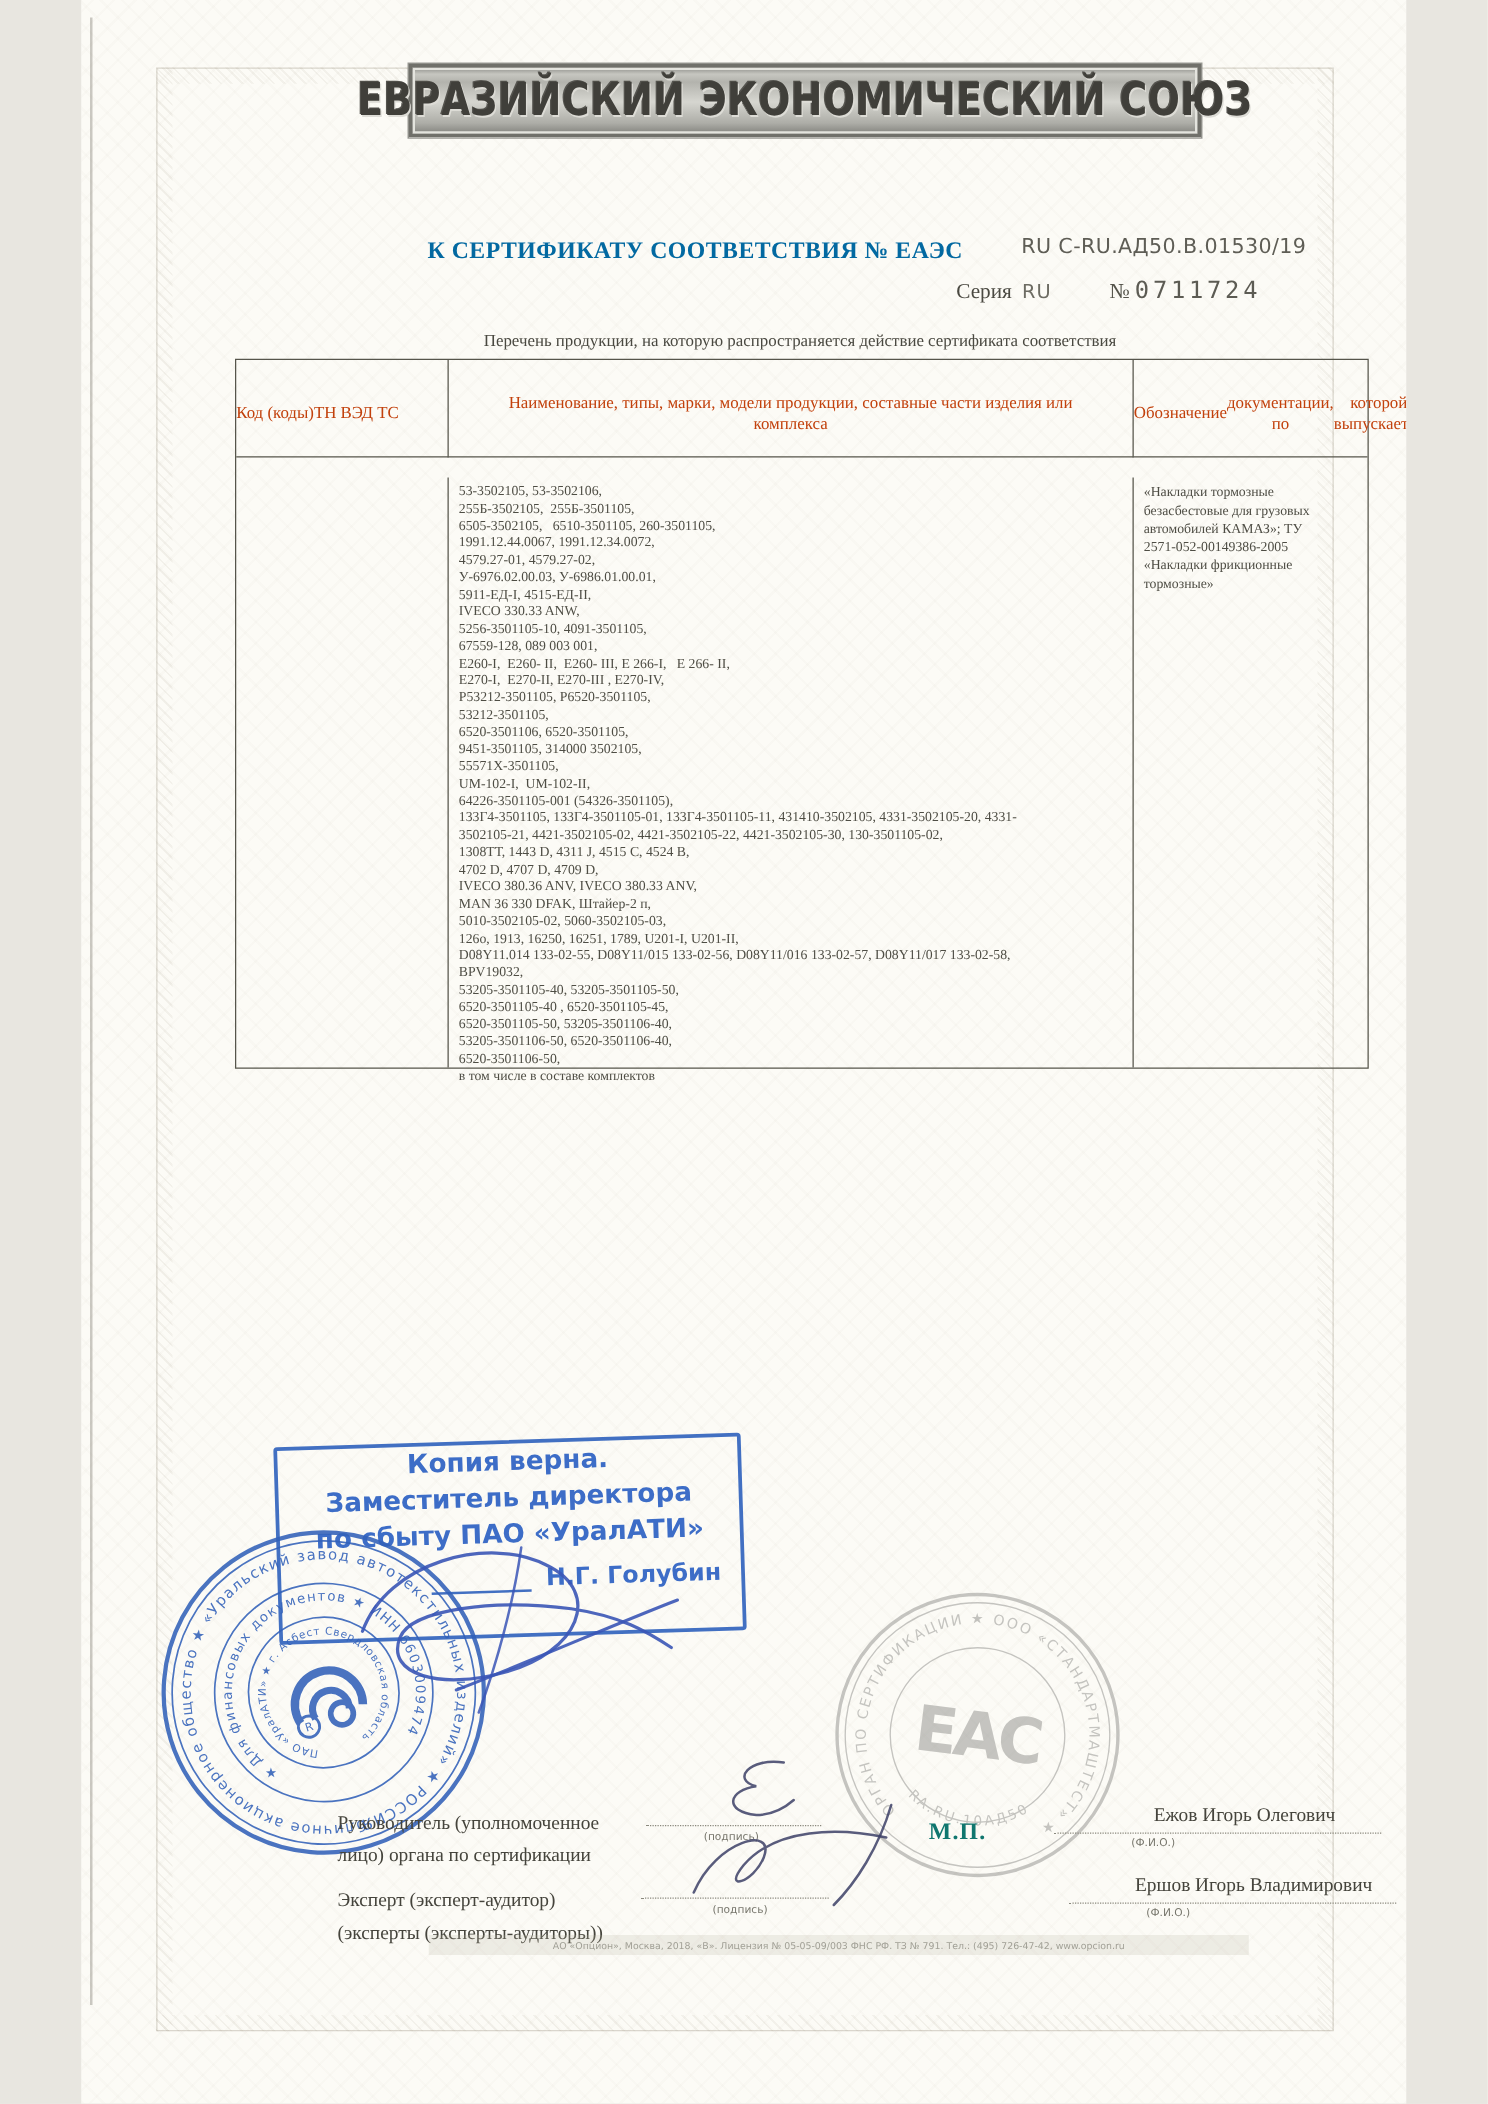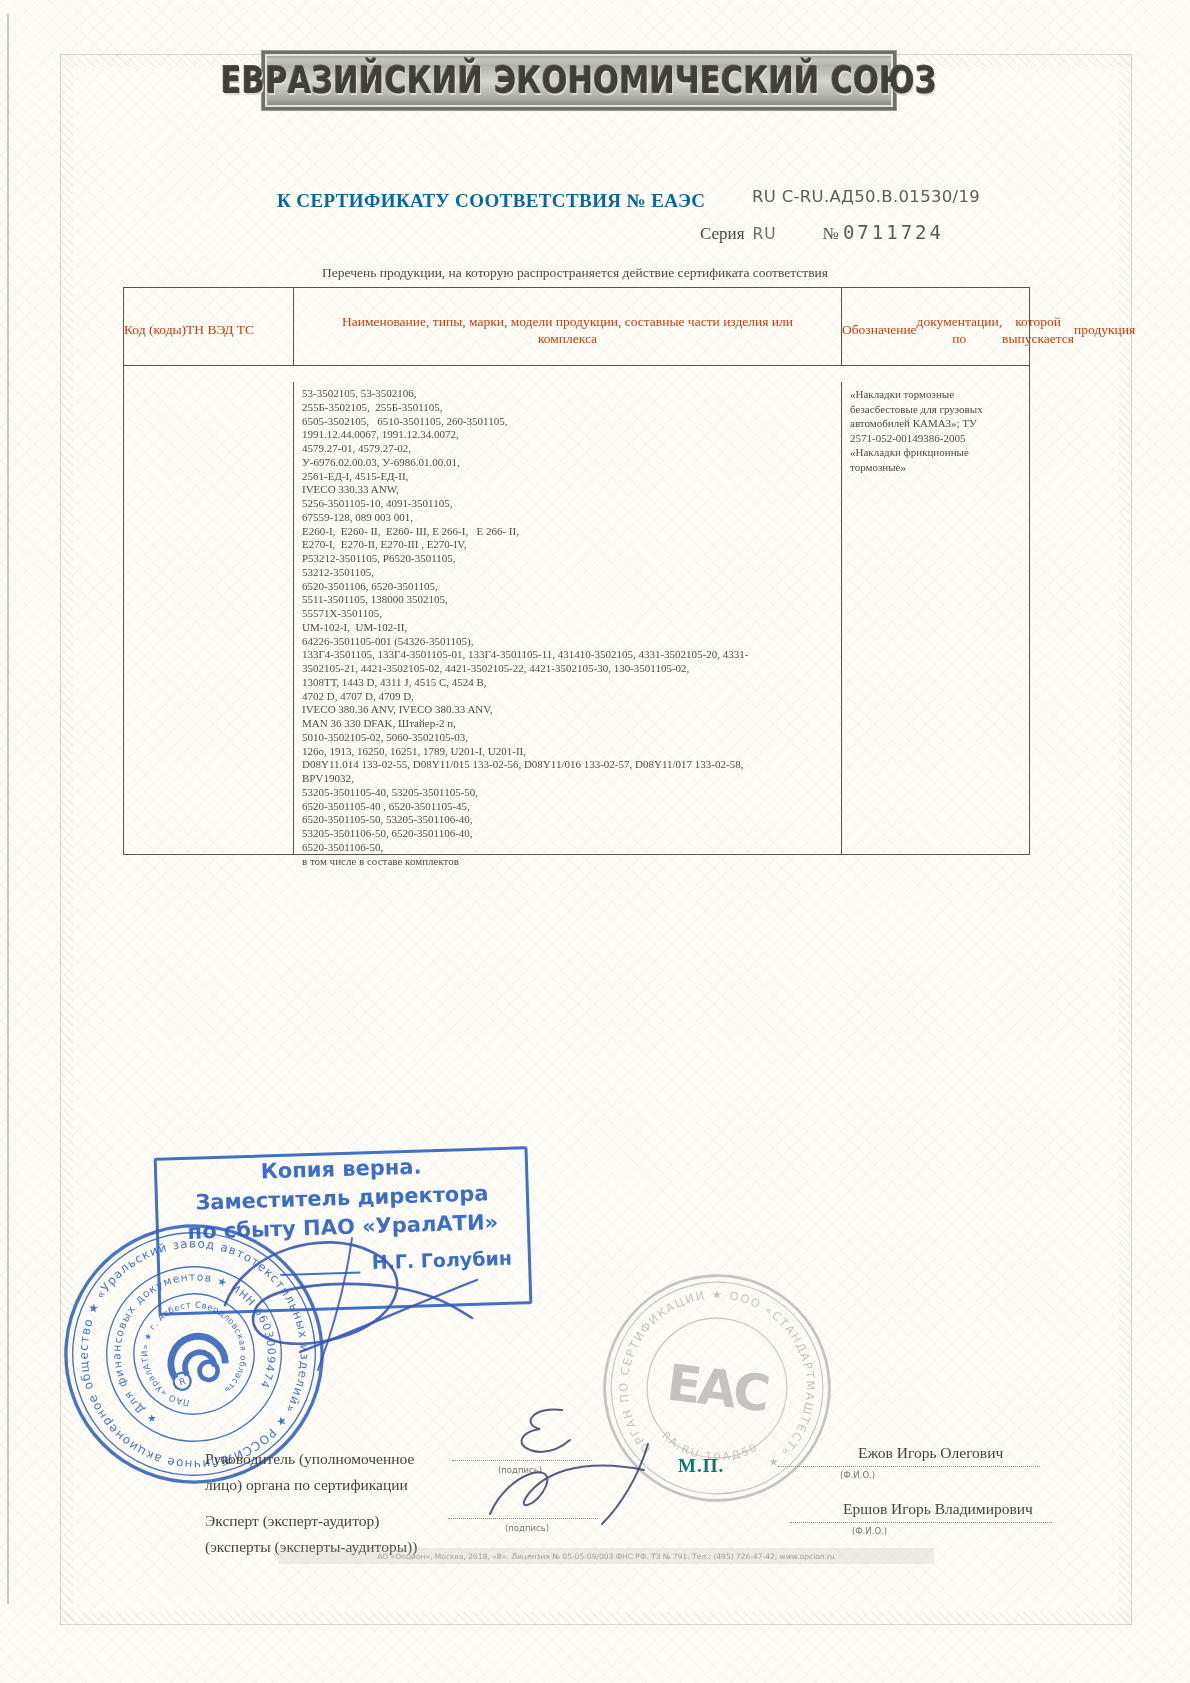--- a/index.html
+++ b/index.html
@@ -1,16 +1,16 @@
 <!DOCTYPE html>
 <html><head>
 <meta charset="utf-8">
 <style>
   html,body{margin:0;padding:0;background:#e8e6e0;}
-  .page{position:relative;width:1190px;height:1683px;margin:0 auto;background:#fcfbf6;
+  .page{position:relative;width:1060px;height:1683px;margin:0 auto;background:#fcfbf6;
         font-family:"Liberation Serif","DejaVu Serif",serif;color:#45443c;overflow:hidden;}
   .page::before{content:'';position:absolute;inset:0;pointer-events:none;
         background:repeating-linear-gradient(45deg,rgba(168,158,138,.035) 0 2px,transparent 2px 12px),
                    repeating-linear-gradient(-45deg,rgba(168,158,138,.035) 0 2px,transparent 2px 12px);}
   .frame{position:absolute;left:60px;top:54px;right:58px;bottom:58px;
         border:1px solid rgba(140,130,108,.30);pointer-events:none;}
   .hatch{position:absolute;pointer-events:none;opacity:.5;
         background:repeating-linear-gradient(45deg,rgba(150,140,118,.18) 0 1.5px,transparent 1.5px 6px);}
   .hatch.top{left:60px;right:58px;top:54px;height:13px;}
   .hatch.bottom{left:60px;right:58px;bottom:58px;height:13px;}
@@ -135,30 +135,30 @@
         <div>продукция</div>
       </div>
     <div class="cell body-cell"></div>
     <div class="cell body-cell plist">
         <div>53-3502105, 53-3502106,</div>
         <div>255Б-3502105,  255Б-3501105,</div>
         <div>6505-3502105,   6510-3501105, 260-3501105,</div>
         <div>1991.12.44.0067, 1991.12.34.0072,</div>
         <div>4579.27-01, 4579.27-02,</div>
         <div>У-6976.02.00.03, У-6986.01.00.01,</div>
-        <div>2561-ЕД-I, 4515-ЕД-II,</div>
+        <div>5911-ЕД-I, 4515-ЕД-II,</div>
         <div>IVECO 330.33 ANW,</div>
         <div>5256-3501105-10, 4091-3501105,</div>
         <div>67559-128, 089 003 001,</div>
         <div>Е260-I,  Е260- II,  Е260- III, Е 266-I,   Е 266- II,</div>
         <div>Е270-I,  Е270-II, Е270-III , Е270-IV,</div>
         <div>Р53212-3501105, Р6520-3501105,</div>
         <div>53212-3501105,</div>
         <div>6520-3501106, 6520-3501105,</div>
-        <div>5511-3501105, 138000 3502105,</div>
+        <div>9451-3501105, 314000 3502105,</div>
         <div>55571Х-3501105,</div>
         <div>UM-102-I,  UM-102-II,</div>
         <div>64226-3501105-001 (54326-3501105),</div>
         <div>133Г4-3501105, 133Г4-3501105-01, 133Г4-3501105-11, 431410-3502105, 4331-3502105-20, 4331-</div>
         <div>3502105-21, 4421-3502105-02, 4421-3502105-22, 4421-3502105-30, 130-3501105-02,</div>
         <div>1308ТТ, 1443 D, 4311 J, 4515 C, 4524 B,</div>
         <div>4702 D, 4707 D, 4709 D,</div>
         <div>IVECO 380.36 ANV, IVECO 380.33 ANV,</div>
         <div>MAN 36 330 DFAK, Штайер-2 п,</div>
         <div>5010-3502105-02, 5060-3502105-03,</div>

